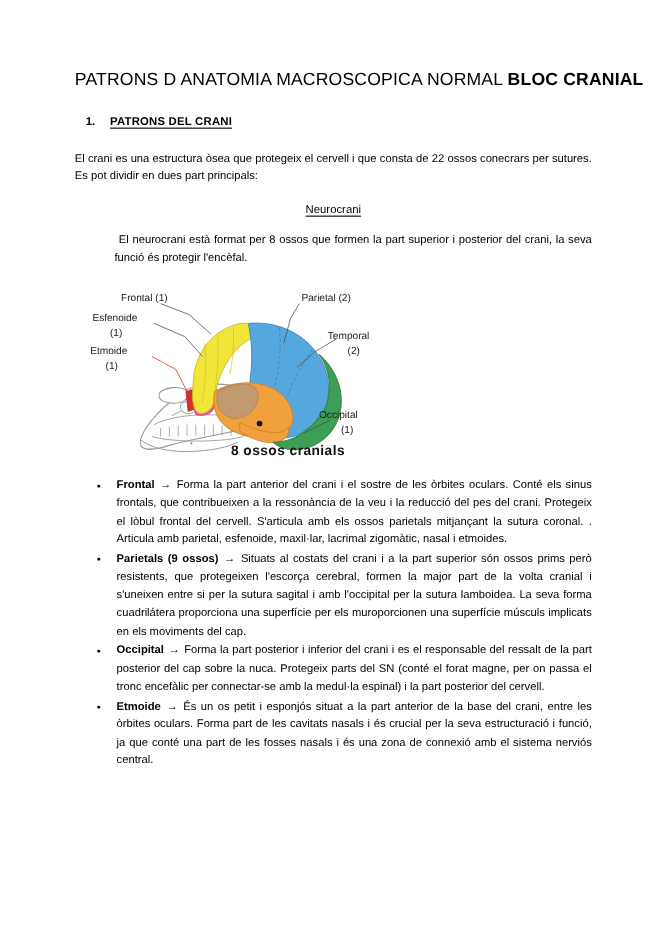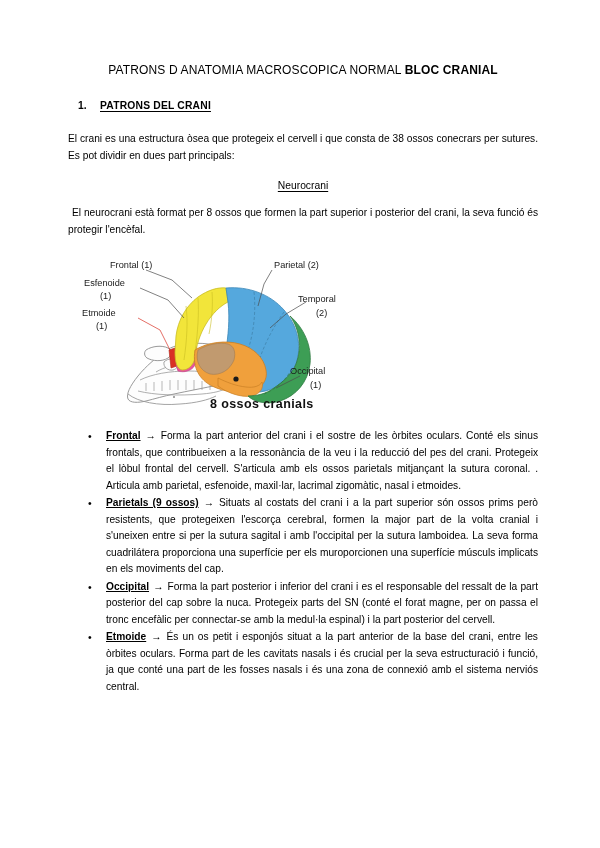--- a/index.html
+++ b/index.html
@@ -22,21 +22,21 @@
     width: 600px;
     height: 848px;
     background: #ffffff;
     box-sizing: border-box;
     padding: 62px 62px 0 68px;
   }
 
   
   .doc-header {
     text-align: center;
-    font-size: 12px;
+    font-size: 16px;
     letter-spacing: 0.15px;
     line-height: 1.35;
     margin: 0 0 22px 0;
     white-space: nowrap;
   }
   .doc-header .bold { font-weight: bold; }
 
   
   .section-heading {
     display: flex;
@@ -55,21 +55,21 @@
     letter-spacing: 0.2px;
   }
 
   
   .para {
     font-size: 10.2px;
     line-height: 1.62;
     text-align: justify;
     margin: 0 0 16px 0;
   }
-  .para.indent-sm { text-indent: 4px; }
+  .para.indent-sm { text-indent: 4px; margin-left: 36px; }
 
   .subtitle {
     text-align: center;
     font-size: 10.3px;
     margin: 16px 0 14px 0;
   }
   .subtitle span {
     text-decoration: underline;
     text-underline-offset: 1.5px;
   }
@@ -97,38 +97,38 @@
     margin-bottom: 1px;
   }
   .bone-list li::before {
     content: "\2022";
     position: absolute;
     left: 20px;
     top: 0;
     font-size: 10.5px;
     line-height: 1.62;
   }
-  .bone-name { font-weight: bold; text-decoration: underline; }
+  .bone-name { font-weight: bold; }
   .arrow { padding: 0 1px; }
 </style>
 </head>
 <body>
 
 <div class="page">
 
   <div class="doc-header">
     <span>PATRONS D ANATOMIA MACROSCOPICA NORMAL </span><span class="bold">BLOC CRANIAL</span>
   </div>
 
   <div class="section-heading">
     <span class="num">1.</span>
     <span class="title">PATRONS DEL CRANI</span>
   </div>
 
-  <p class="para">El crani es una estructura òsea que protegeix el cervell i que consta de 38 ossos conecrars per sutures. Es pot dividir en dues part principals:</p>
+  <p class="para">El crani es una estructura òsea que protegeix el cervell i que consta de 22 ossos conecrars per sutures. Es pot dividir en dues part principals:</p>
 
   <div class="subtitle">
     <span>Neurocrani</span>
   </div>
 
   <p class="para indent-sm">El neurocrani està format per 8 ossos que formen la part superior i posterior del crani, la seva funció és protegir l'encèfal.</p>
 
   <div class="figure">
     <svg width="280" height="160" viewBox="0 0 280 160">
 

